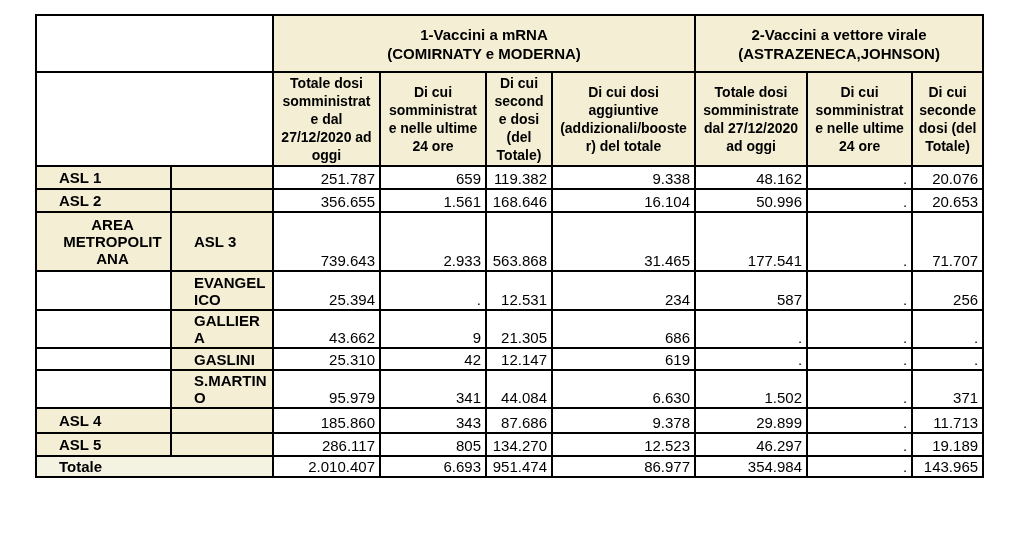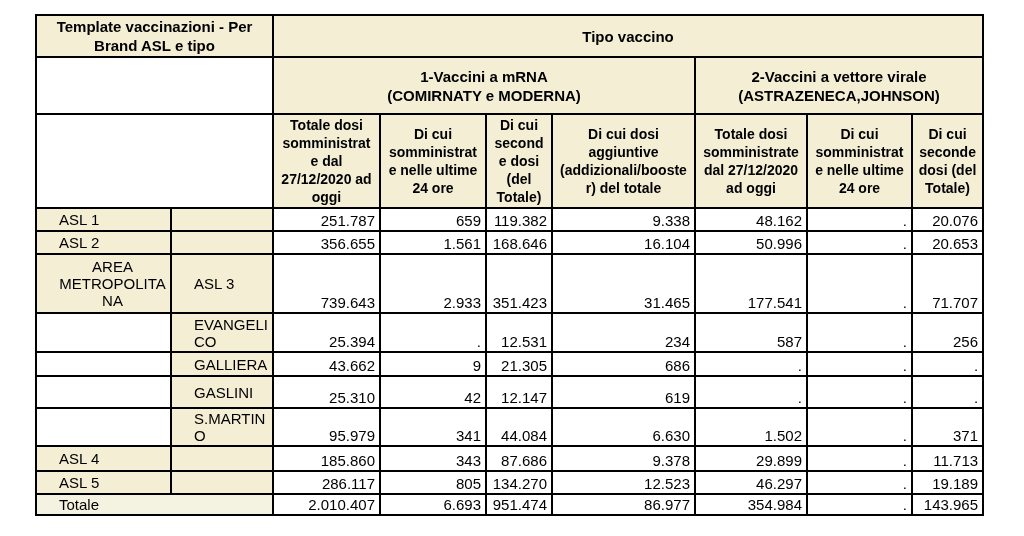--- a/index.html
+++ b/index.html
@@ -36,21 +36,21 @@
     word-wrap: break-word;
   }
   .hdr.big {
     font-size: 15px;
     line-height: 19px;
   }
   .empty { background: #ffffff; }
   
   .lbl {
     background: var(--header-bg, #f4efd4);
-    font-weight: normal;
+    font-weight: bold;
     text-align: left;
     vertical-align: middle;
     font-size: 15px;
     line-height: 17px;
     overflow-wrap: break-word;
     word-wrap: break-word;
     padding-left: 22px;
   }
   .lbl.white { background: #ffffff; }
   .lbl.center { text-align: center; }
@@ -75,25 +75,20 @@
       <col style="width:102px">
     <col style="width:107px">
       <col style="width:106px">
       <col style="width:66px">
       <col style="width:143px">
     <col style="width:112px">
       <col style="width:105px">
       <col style="width:71px">
   </colgroup>
   <thead>
-    <tr style="height:41px">
-      <td colspan="2" class="hdr big">Template vaccinazioni - Per
-Brand ASL e tipo</td>
-      <td colspan="7" class="hdr big">Tipo vaccino</td>
-    </tr>
     <tr style="height:57px">
       <td colspan="2" class="empty"></td>
       <td colspan="4" class="hdr big">1-Vaccini a mRNA
 (COMIRNATY e MODERNA)</td>
       <td colspan="3" class="hdr big">2-Vaccini a vettore virale
 (ASTRAZENECA,JOHNSON)</td>
     </tr>
     <tr style="height:91px">
       <td colspan="2" class="empty"></td>
       <td class="hdr">Totale dosi somministrate dal 27/12/2020 ad oggi</td>
@@ -126,21 +121,21 @@
         <td class="num">16.104</td>
         <td class="num">50.996</td>
         <td class="num">.</td>
         <td class="num">20.653</td>
       </tr>
       <tr style="height: 59px;">
         <td class="lbl center">AREA METROPOLITANA</td>
         <td class="lbl">ASL 3</td>
         <td class="num">739.643</td>
         <td class="num">2.933</td>
-        <td class="num">351.423</td>
+        <td class="num">563.868</td>
         <td class="num">31.465</td>
         <td class="num">177.541</td>
         <td class="num">.</td>
         <td class="num">71.707</td>
       </tr>
       <tr style="height: 39px;">
         <td class="lbl white"></td>
         <td class="lbl">EVANGELICO</td>
         <td class="num">25.394</td>
         <td class="num">.</td>
@@ -154,21 +149,21 @@
         <td class="lbl white"></td>
         <td class="lbl">GALLIERA</td>
         <td class="num">43.662</td>
         <td class="num">9</td>
         <td class="num">21.305</td>
         <td class="num">686</td>
         <td class="num">.</td>
         <td class="num">.</td>
         <td class="num">.</td>
       </tr>
-      <tr style="height: 32px;">
+      <tr style="height: 22px;">
         <td class="lbl white"></td>
         <td class="lbl">GASLINI</td>
         <td class="num">25.310</td>
         <td class="num">42</td>
         <td class="num">12.147</td>
         <td class="num">619</td>
         <td class="num">.</td>
         <td class="num">.</td>
         <td class="num">.</td>
       </tr>

